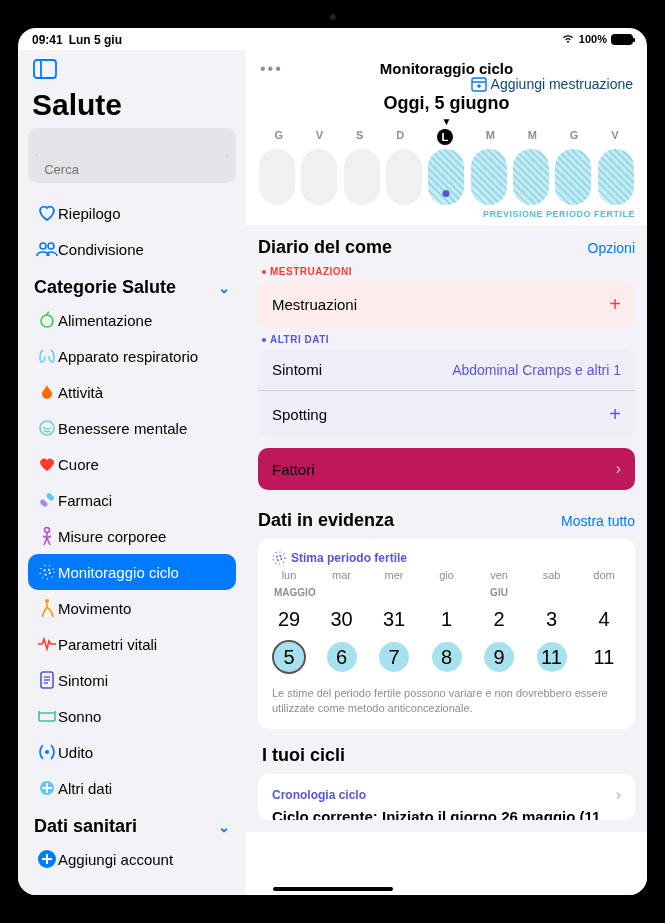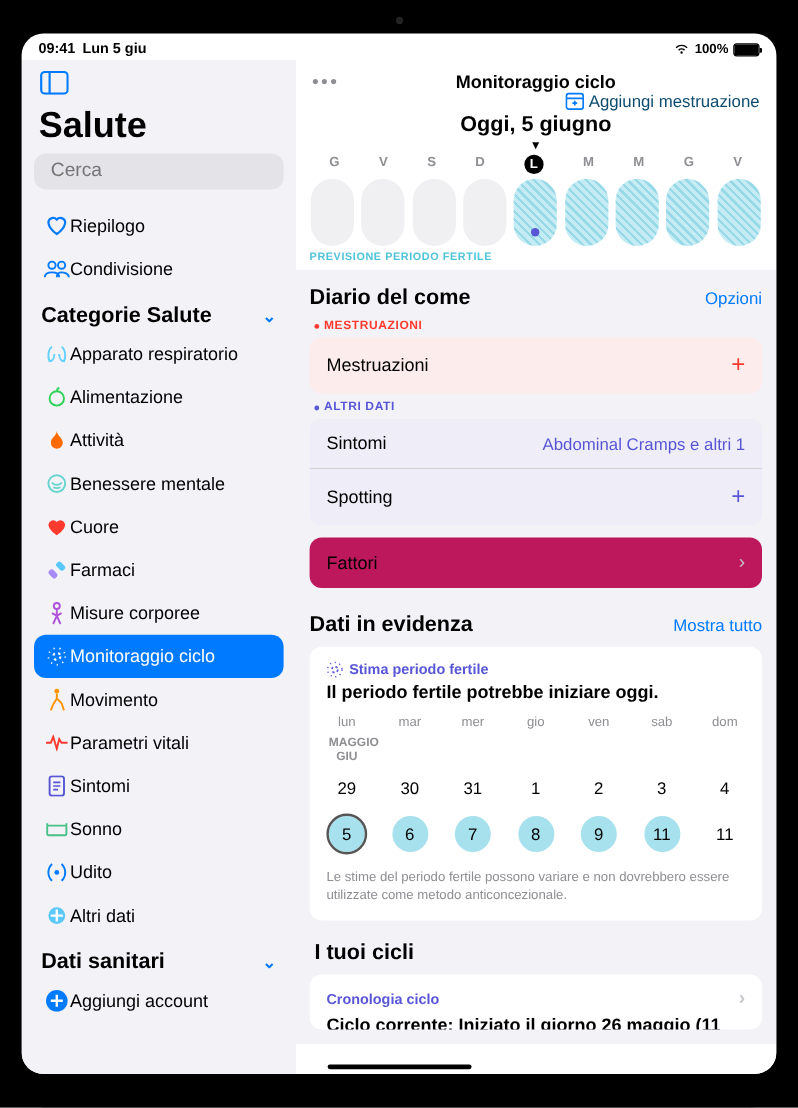--- a/index.html
+++ b/index.html
@@ -1,52 +1,52 @@
 <!DOCTYPE html>
 <html><head>
 <meta charset="utf-8">
 <style>
 * { margin: 0; padding: 0; box-sizing: border-box; font-family: -apple-system, BlinkMacSystemFont, 'Helvetica Neue', sans-serif; -webkit-font-smoothing: antialiased; }
 body { background: #000; display: flex; justify-content: center; align-items: center; min-height: 100vh; }
 .device { width: 665px; height: 923px; background: #000; border-radius: 40px; padding: 28px 18px; position: relative; }
 .camera { position: absolute; top: 14px; left: 50%; transform: translateX(-50%); width: 6px; height: 6px; background: #222; border-radius: 50%; }
 .screen { width: 100%; height: 100%; background: #fff; border-radius: 18px; overflow: hidden; display: flex; flex-direction: column; position: relative; }
-.status-bar { display: flex; justify-content: space-between; align-items: flex-end; padding: 5px 14px 3px; font-size: 12px; font-weight: 600; }
+.status-bar { display: flex; justify-content: space-between; align-items: flex-start; padding: 5px 14px 3px; font-size: 12px; font-weight: 600; }
 .status-left { display: flex; gap: 6px; }
 .status-right { display: flex; align-items: center; gap: 4px; font-size: 11px; }
 .wifi-icon { width: 14px; height: 10px; }
 .battery { width: 22px; height: 11px; border: 1px solid #000; border-radius: 3px; position: relative; }
 .battery::after { content: ''; position: absolute; right: -3px; top: 3px; width: 2px; height: 4px; background: #000; border-radius: 0 1px 1px 0; }
 .battery-fill { width: 100%; height: 100%; background: #000; border-radius: 1px; }
 .main-area { flex: 1; display: flex; overflow: hidden; }
 .sidebar { width: 228px; background: #f2f2f7; display: flex; flex-direction: column; padding: 4px 10px 10px; overflow-y: auto; }
 .sidebar-top-icon { width: 34px; height: 30px; display: flex; align-items: center; justify-content: center; color: #007aff; margin-bottom: 4px; }
 .app-title { font-size: 30px; font-weight: 700; padding: 0 4px 6px; }
 .search-box { display: flex; align-items: center; background: #e3e3e8; border-radius: 10px; padding: 6px 8px; margin-bottom: 12px; gap: 6px; color: #8e8e93; font-size: 15px; }
-.search-box input { border: none; background: transparent; flex: 1; font-size: 16px; outline: none; }
+.search-box input { border: none; background: transparent; flex: 1; font-size: 13px; outline: none; margin-top: 28px; }
 .nav-item { display: flex; align-items: center; padding: 7px 8px; border-radius: 10px; font-size: 15px; cursor: pointer; }
 .nav-item.active { background: #007aff; color: #fff; }
 .nav-icon { width: 22px; height: 22px; display: flex; align-items: center; justify-content: center; flex-shrink: 0; }
 .section-header { display: flex; justify-content: space-between; align-items: center; padding: 10px 6px 4px; font-size: 18px; font-weight: 700; }
 .chevron-down { color: #007aff; font-size: 14px; }
 .content { flex: 1; background: #fff; display: flex; flex-direction: column; overflow-y: auto; position: relative; }
 .content-header { display: flex; justify-content: center; align-items: center; padding: 10px 14px 6px; position: relative; }
 .dots-icon { position: absolute; left: 14px; top: 10px; color: #8e8e93; font-size: 16px; letter-spacing: 2px; }
 .header-title { font-size: 15px; font-weight: 600; }
 .add-btn { position: absolute; right: 14px; top: 26px; color: #0c4a6e; font-size: 14px; display: flex; align-items: center; gap: 4px; }
 .today-label { text-align: center; font-size: 18px; font-weight: 700; padding: 10px 0 2px; }
 .today-label .caret { display: block; font-size: 10px; margin-top: 2px; }
 .week-strip { padding: 0 12px 6px; }
 .day-labels { display: flex; justify-content: space-around; font-size: 11px; color: #8e8e93; font-weight: 600; margin-bottom: 4px; }
 .day-labels .today-d { background: #000; color: #fff; border-radius: 50%; width: 16px; height: 16px; display: flex; align-items: center; justify-content: center; }
 .day-ovals { display: flex; justify-content: space-around; gap: 4px; }
 .oval { width: 36px; height: 56px; border-radius: 18px; background: #f0f0f2; position: relative; }
 .oval.fertile { background: repeating-linear-gradient(45deg, #98d9e8, #98d9e8 2px, #c5ecf5 2px, #c5ecf5 5px); }
 .oval .dot { position: absolute; bottom: 8px; left: 50%; transform: translateX(-50%); width: 7px; height: 7px; background: #5856d6; border-radius: 50%; }
-.fertile-label { text-align: left; font-size: 9px; color: #4fc3d9; font-weight: 600; letter-spacing: 0.5px; margin-top: 4px; }
+.fertile-label { text-align: right; font-size: 9px; color: #4fc3d9; font-weight: 600; letter-spacing: 0.5px; margin-top: 4px; }
 .section-body { background: #f2f2f7; padding: 12px; }
 .section-title-row { display: flex; justify-content: space-between; align-items: baseline; margin-bottom: 8px; }
 .section-title { font-size: 18px; font-weight: 700; }
 .section-link { color: #007aff; font-size: 14px; }
 .sub-label { font-size: 10px; font-weight: 700; letter-spacing: 0.5px; margin: 6px 4px 4px; display: flex; align-items: center; gap: 4px; }
 .sub-label.red { color: #ff3b30; }
 .sub-label.purple { color: #5856d6; }
 .sub-label .bullet { width: 4px; height: 4px; border-radius: 50%; background: currentColor; }
 .card-row { background: #be185d; border-radius: 10px; padding: 12px 14px; display: flex; justify-content: space-between; align-items: center; margin-bottom: 6px; font-size: 15px; }
 .card-row.pink { background: #fdecec; }
@@ -56,24 +56,24 @@
 .card-group .card-row:last-child { border-bottom: none; }
 .plus { color: #ff3b30; font-size: 20px; font-weight: 300; }
 .plus.purple { color: #5856d6; }
 .value-text { color: #5856d6; font-size: 14px; }
 .chev-r { color: #c7c7cc; font-size: 16px; }
 .highlight-card { background: #fff; border-radius: 10px; padding: 12px 14px; }
 .hc-label { color: #5856d6; font-size: 12px; font-weight: 600; display: flex; align-items: center; gap: 5px; margin-bottom: 4px; }
 .hc-title { font-size: 15px; font-weight: 600; margin-bottom: 10px; }
 .cal-head { display: flex; justify-content: space-between; font-size: 11px; color: #8e8e93; padding: 0 2px; }
 .cal-head div { width: 30px; text-align: center; }
-.cal-month { display: flex; justify-content: space-between; font-size: 10px; color: #8e8e93; font-weight: 600; padding: 6px 2px 2px; flex-direction: column; }
+.cal-month { display: flex; justify-content: space-between; font-size: 10px; color: #8e8e93; font-weight: 600; padding: 6px 2px 2px; }
 .cal-month div { width: 30px; text-align: center; }
 .cal-row { display: flex; justify-content: space-between; padding: 4px 2px; }
-.cal-cell { width: 30px; height: 30px; display: flex; align-items: center; justify-content: center; font-size: 14px; border-radius: 50%; position: relative; }
+.cal-cell { width: 30px; height: 30px; display: flex; align-items: center; justify-content: center; font-size: 20px; border-radius: 50%; position: relative; }
 .cal-cell.fert { background: #a8e1ee; }
 .cal-cell.today-ring::after { content: ''; position: absolute; inset: -2px; border: 2px solid #555; border-radius: 50%; }
 .disclaimer { font-size: 11px; color: #8e8e93; margin-top: 10px; line-height: 1.4; }
 .cycles-title { font-size: 18px; font-weight: 700; margin: 16px 4px 8px; }
 .home-ind { position: absolute; bottom: 4px; left: 50%; transform: translateX(-50%); width: 120px; height: 4px; background: #000; border-radius: 2px; }
 .cut { position: relative; overflow: hidden; }
 svg { display: block; }
 </style>
 </head>
 <body>
@@ -137,35 +137,35 @@
             </span>
           <span>Condivisione</span>
         </div>
 
         <div class="section-header">
           <span>Categorie Salute</span>
           <span class="chevron-down">⌄</span>
         </div>
         <div id="categories">
             <div class="nav-item">
+              <span class="nav-icon" style="color:#30d158">
+                <svg width="18" height="18" viewBox="0 0 18 18">
+                  <circle cx="9" cy="10" r="6" fill="none" stroke="#30d158" stroke-width="1.6"></circle>
+                  <path d="M9 4c0-2 2-3 2-3" fill="none" stroke="#30d158" stroke-width="1.6"></path>
+                </svg>
+              </span>
+              <span>Alimentazione</span>
+            </div>
+            <div class="nav-item">
               <span class="nav-icon" style="color:#64d2ff">
                 <svg width="20" height="16" viewBox="0 0 20 16">
                   <path d="M6 2c-3 2-4 8-2 12 2 0 4-2 4-6M14 2c3 2 4 8 2 12-2 0-4-2-4-6" fill="none" stroke="#64d2ff" stroke-width="1.6"></path>
                 </svg>
               </span>
               <span>Apparato respiratorio</span>
-            </div>
-            <div class="nav-item">
-              <span class="nav-icon" style="color:#30d158">
-                <svg width="18" height="18" viewBox="0 0 18 18">
-                  <circle cx="9" cy="10" r="6" fill="none" stroke="#30d158" stroke-width="1.6"></circle>
-                  <path d="M9 4c0-2 2-3 2-3" fill="none" stroke="#30d158" stroke-width="1.6"></path>
-                </svg>
-              </span>
-              <span>Alimentazione</span>
             </div>
             <div class="nav-item">
               <span class="nav-icon" style="color:#ff6a00">
                 <svg width="14" height="18" viewBox="0 0 14 18">
                   <path d="M7 1c0 4 5 6 5 10a5 5 0 01-10 0c0-4 5-6 5-10z" fill="#ff6a00"></path>
                 </svg>
               </span>
               <span>Attività</span>
             </div>
             <div class="nav-item">
@@ -372,21 +372,20 @@
           </div>
 
           <div class="highlight-card">
             <div class="hc-label">
               <svg width="14" height="14" viewBox="0 0 14 14">
                   <circle cx="7" cy="7" r="2.5" fill="none" stroke="#5856d6" stroke-width="1.4" stroke-dasharray="2 2"></circle>
                   <circle cx="7" cy="7" r="6" fill="none" stroke="#5856d6" stroke-width="1.2" stroke-dasharray="1 3"></circle>
                 </svg>
               <span>Stima periodo fertile</span>
             </div>
-            <div class="hc-title">Il periodo fertile potrebbe iniziare oggi.</div>
             <div class="cal-head" id="cal-head">
                 <div>lun</div>
                 <div>mar</div>
                 <div>mer</div>
                 <div>gio</div>
                 <div>ven</div>
                 <div>sab</div>
                 <div>dom</div>
               </div>
             <div class="cal-month">

